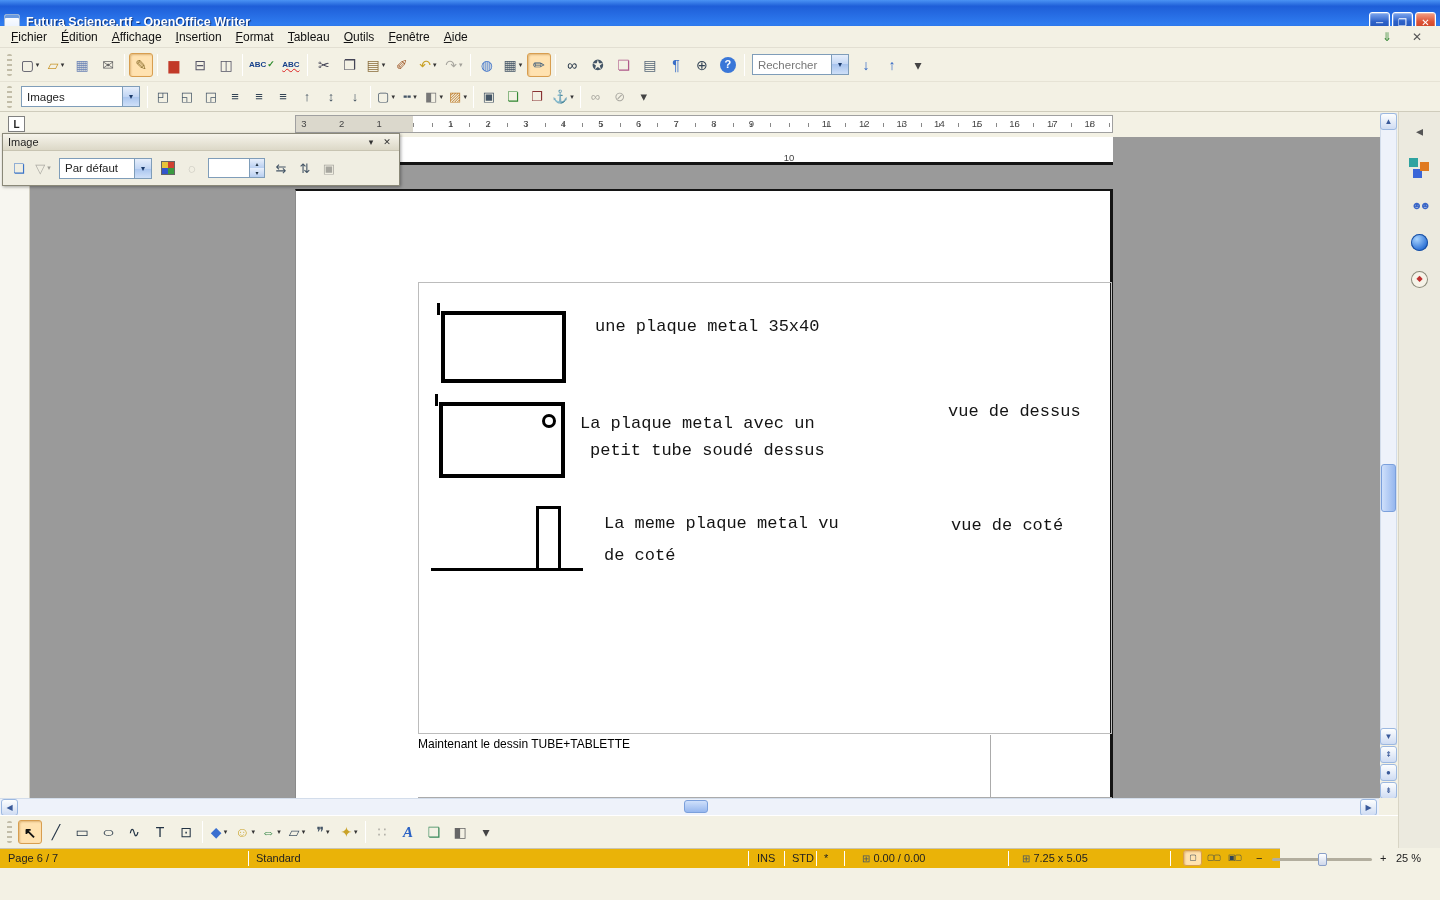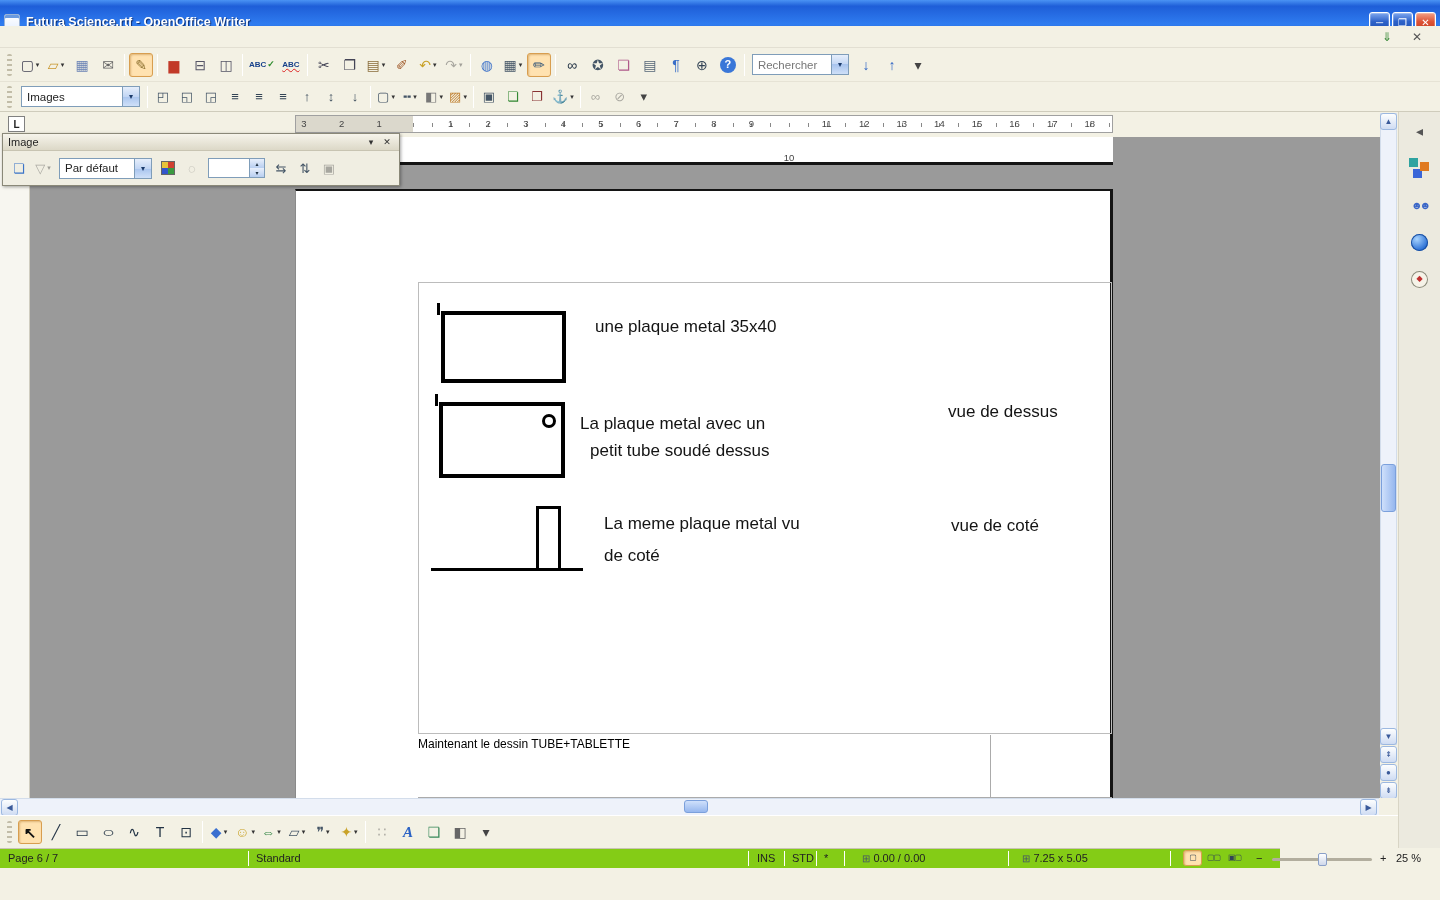--- a/index.html
+++ b/index.html
@@ -83,21 +83,21 @@
     border-right:3px solid #141414;border-left:1px solid #8a8a8a}
   .frame{position:absolute;left:122px;top:91px;width:694px;height:452px;border:1px solid #bcbcbc}
   .drw{position:absolute}
   .d-rect1{left:145px;top:120px;width:125px;height:72px;border:4px solid #000}
   .tick1{left:141px;top:112px;width:3px;height:12px;background:#000}
   .d-rect2{left:143px;top:211px;width:126px;height:76px;border:4px solid #000}
   .tick2{left:139px;top:203px;width:3px;height:12px;background:#000}
   .d-circle{left:246px;top:223px;width:14px;height:14px;border:3px solid #000;border-radius:50%}
   .d-baseline{left:135px;top:377px;width:152px;height:3px;background:#000}
   .d-tube{left:240px;top:315px;width:25px;height:65px;border:3px solid #000;background:#fff}
-  .t-caption{position:absolute;font-family:Liberation Sans, sans-serif;font-size:17px;color:#141414;white-space:nowrap}
+  .t-caption{position:absolute;font-family:Liberation Mono, monospace;font-size:17px;color:#141414;white-space:nowrap}
   .t-note{position:absolute;left:122px;top:546px;font-size:12px;color:#000;white-space:nowrap}
   .cell-vline{position:absolute;left:694px;top:544px;width:1px;height:63px;background:#ababab}
   .cell-hline{position:absolute;left:122px;top:606px;width:694px;height:1px;background:#ababab}
 
   
   .image-float{position:absolute;left:2px;top:133px;width:398px;height:53px;background:#f0eee2;border:1px solid #8a8878;
     box-shadow:1px 1px 3px rgba(0,0,0,.35);z-index:5}
   .if-title{height:17px;background:linear-gradient(180deg,#f6f4eb,#dcd8c7);display:flex;align-items:center;padding:0 5px;
     font-size:11px;color:#222;border-bottom:1px solid #c8c4b2}
   .if-sp{flex:1}
@@ -124,21 +124,21 @@
   .hscroll .sb-btn:first-child{left:1px}
   .hscroll .sb-btn.right{left:1360px}
   .sb-corner{position:absolute;left:1379px;top:798px;width:19px;height:17px;background:#f3f1e4}
 
   
   .right-strip{position:absolute;right:0;top:112px;width:42px;height:736px;background:#eceadf;border-left:1px solid #d8d5c5}
   .right-strip .titems{flex-direction:column;gap:11px;padding-top:6px}
   .right-strip .tbtn{min-width:28px;height:26px}
 
   
-  .statusbar{position:absolute;top:848px;left:0;width:1280px;height:20px;background:#84cc16;border-top:1px solid #c9c5b4;
+  .statusbar{position:absolute;top:848px;left:0;width:1280px;height:20px;background:#eab308;border-top:1px solid #c9c5b4;
     font-size:11px;color:#222}
   .sb-item{position:absolute;top:3px;white-space:nowrap}
   .sb-item .mini{font-size:10px;color:#456;margin-right:3px}
   .sb-sep{position:absolute;top:2px;width:1px;height:15px;background:#cfccbb;border-right:1px solid #fff}
   .sb-views{position:absolute;top:1px;display:flex}
   .sb-views .tbtn{min-width:19px;height:16px;font-size:8px;letter-spacing:-1px;color:#345}
   .zoom-track{position:absolute;left:1272px;top:9px;width:100px;height:3px;background:#b2ae9e;border-radius:2px}
   .zoom-thumb{position:absolute;left:46px;top:-5px;width:9px;height:13px;background:linear-gradient(#ffffff,#cfd8ea);
     border:1px solid #8aa0c8;border-radius:2px}
 
@@ -168,20 +168,31 @@
     <span class="doc-icon" data-name="app-icon"></span>
     <span class="title-text" data-name="window-title">Futura Science.rtf - OpenOffice Writer</span>
     <span class="win-btns" data-name="window-controls">
       <span class="win-btn" data-name="minimize-button">─</span>
       <span class="win-btn" data-name="maximize-button">❐</span>
       <span class="win-btn close" data-name="close-button">✕</span>
     </span>
   </div>
 
   <div class="menubar" data-name="menubar">
+    <span class="menu-items">
+        <span class="menu-item" data-name="menu-fichier">Fichier</span>
+        <span class="menu-item" data-name="menu-edition">Édition</span>
+        <span class="menu-item" data-name="menu-affichage">Affichage</span>
+        <span class="menu-item" data-name="menu-insertion">Insertion</span>
+        <span class="menu-item" data-name="menu-format">Format</span>
+        <span class="menu-item" data-name="menu-tableau">Tableau</span>
+        <span class="menu-item" data-name="menu-outils">Outils</span>
+        <span class="menu-item" data-name="menu-fenetre">Fenêtre</span>
+        <span class="menu-item" data-name="menu-aide">Aide</span>
+      </span>
     <span class="menubar-right titems" data-name="menubar-right-icons">
         <span class="tbtn" data-name="load-url-icon">
           <span class="glyph" style="color: rgb(58, 138, 58);">⇓</span>
         </span>
         <span class="tbtn" data-name="close-document-icon">
           <span class="glyph" style="color: rgb(85, 85, 85);">✕</span>
         </span>
       </span>
   </div>
 

